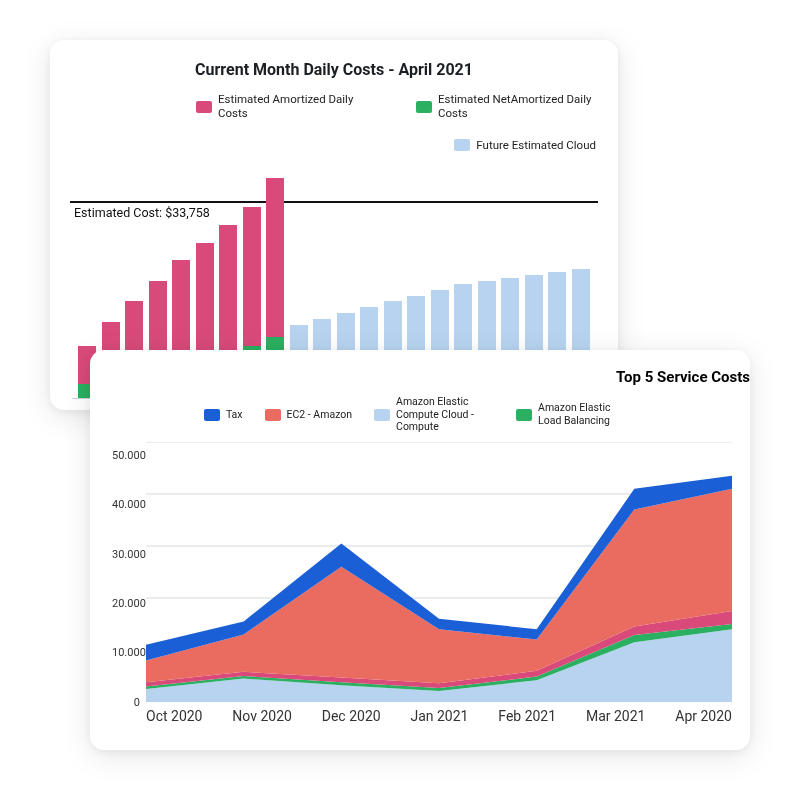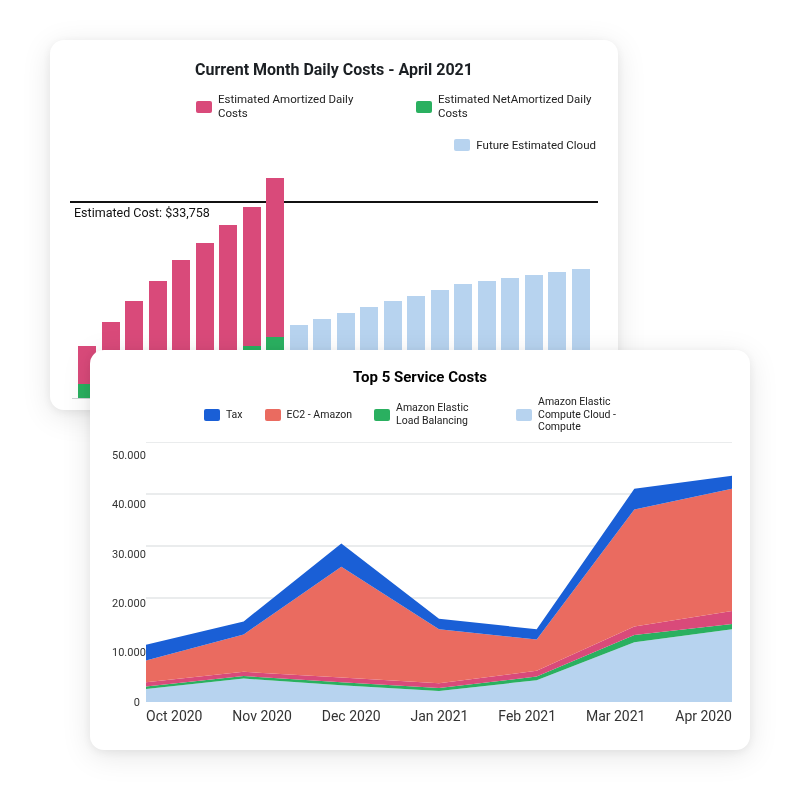--- a/index.html
+++ b/index.html
@@ -91,21 +91,21 @@
     .card-area {
       left: 40px; top: 310px;
       width: 660px;
       height: 400px;
       padding: 18px 0 14px 0;
       z-index: 2;
     }
     .area-title {
       font-size: 15px;
       font-weight: 700;
-      text-align: center;
+      text-align: right;
       margin-bottom: 10px;
     }
     .area-legend {
       display: flex;
       justify-content: center;
       gap: 22px;
       font-size: 10.5px;
       color: #222;
       padding: 0 18px;
       margin-bottom: 8px;
@@ -250,26 +250,26 @@
     <div class="area-legend" id="area-legend">
         <div class="legend-item">
           <span class="sw" style="background:#1a5fd6"></span>
           <span>Tax</span>
         </div>
         <div class="legend-item">
           <span class="sw" style="background:#ea6b60"></span>
           <span>EC2 - Amazon</span>
         </div>
         <div class="legend-item">
+          <span class="sw" style="background:#b7d3ef"></span>
+          <span>Amazon Elastic Compute Cloud - Compute</span>
+        </div>
+        <div class="legend-item">
           <span class="sw" style="background:#2ab060"></span>
           <span>Amazon Elastic Load Balancing</span>
-        </div>
-        <div class="legend-item">
-          <span class="sw" style="background:#b7d3ef"></span>
-          <span>Amazon Elastic Compute Cloud - Compute</span>
         </div>
       </div>
     <div class="area-body">
       <div class="yaxis" id="yaxis">
           <span>0</span>
           <span>10.000</span>
           <span>20.000</span>
           <span>30.000</span>
           <span>40.000</span>
           <span>50.000</span>

